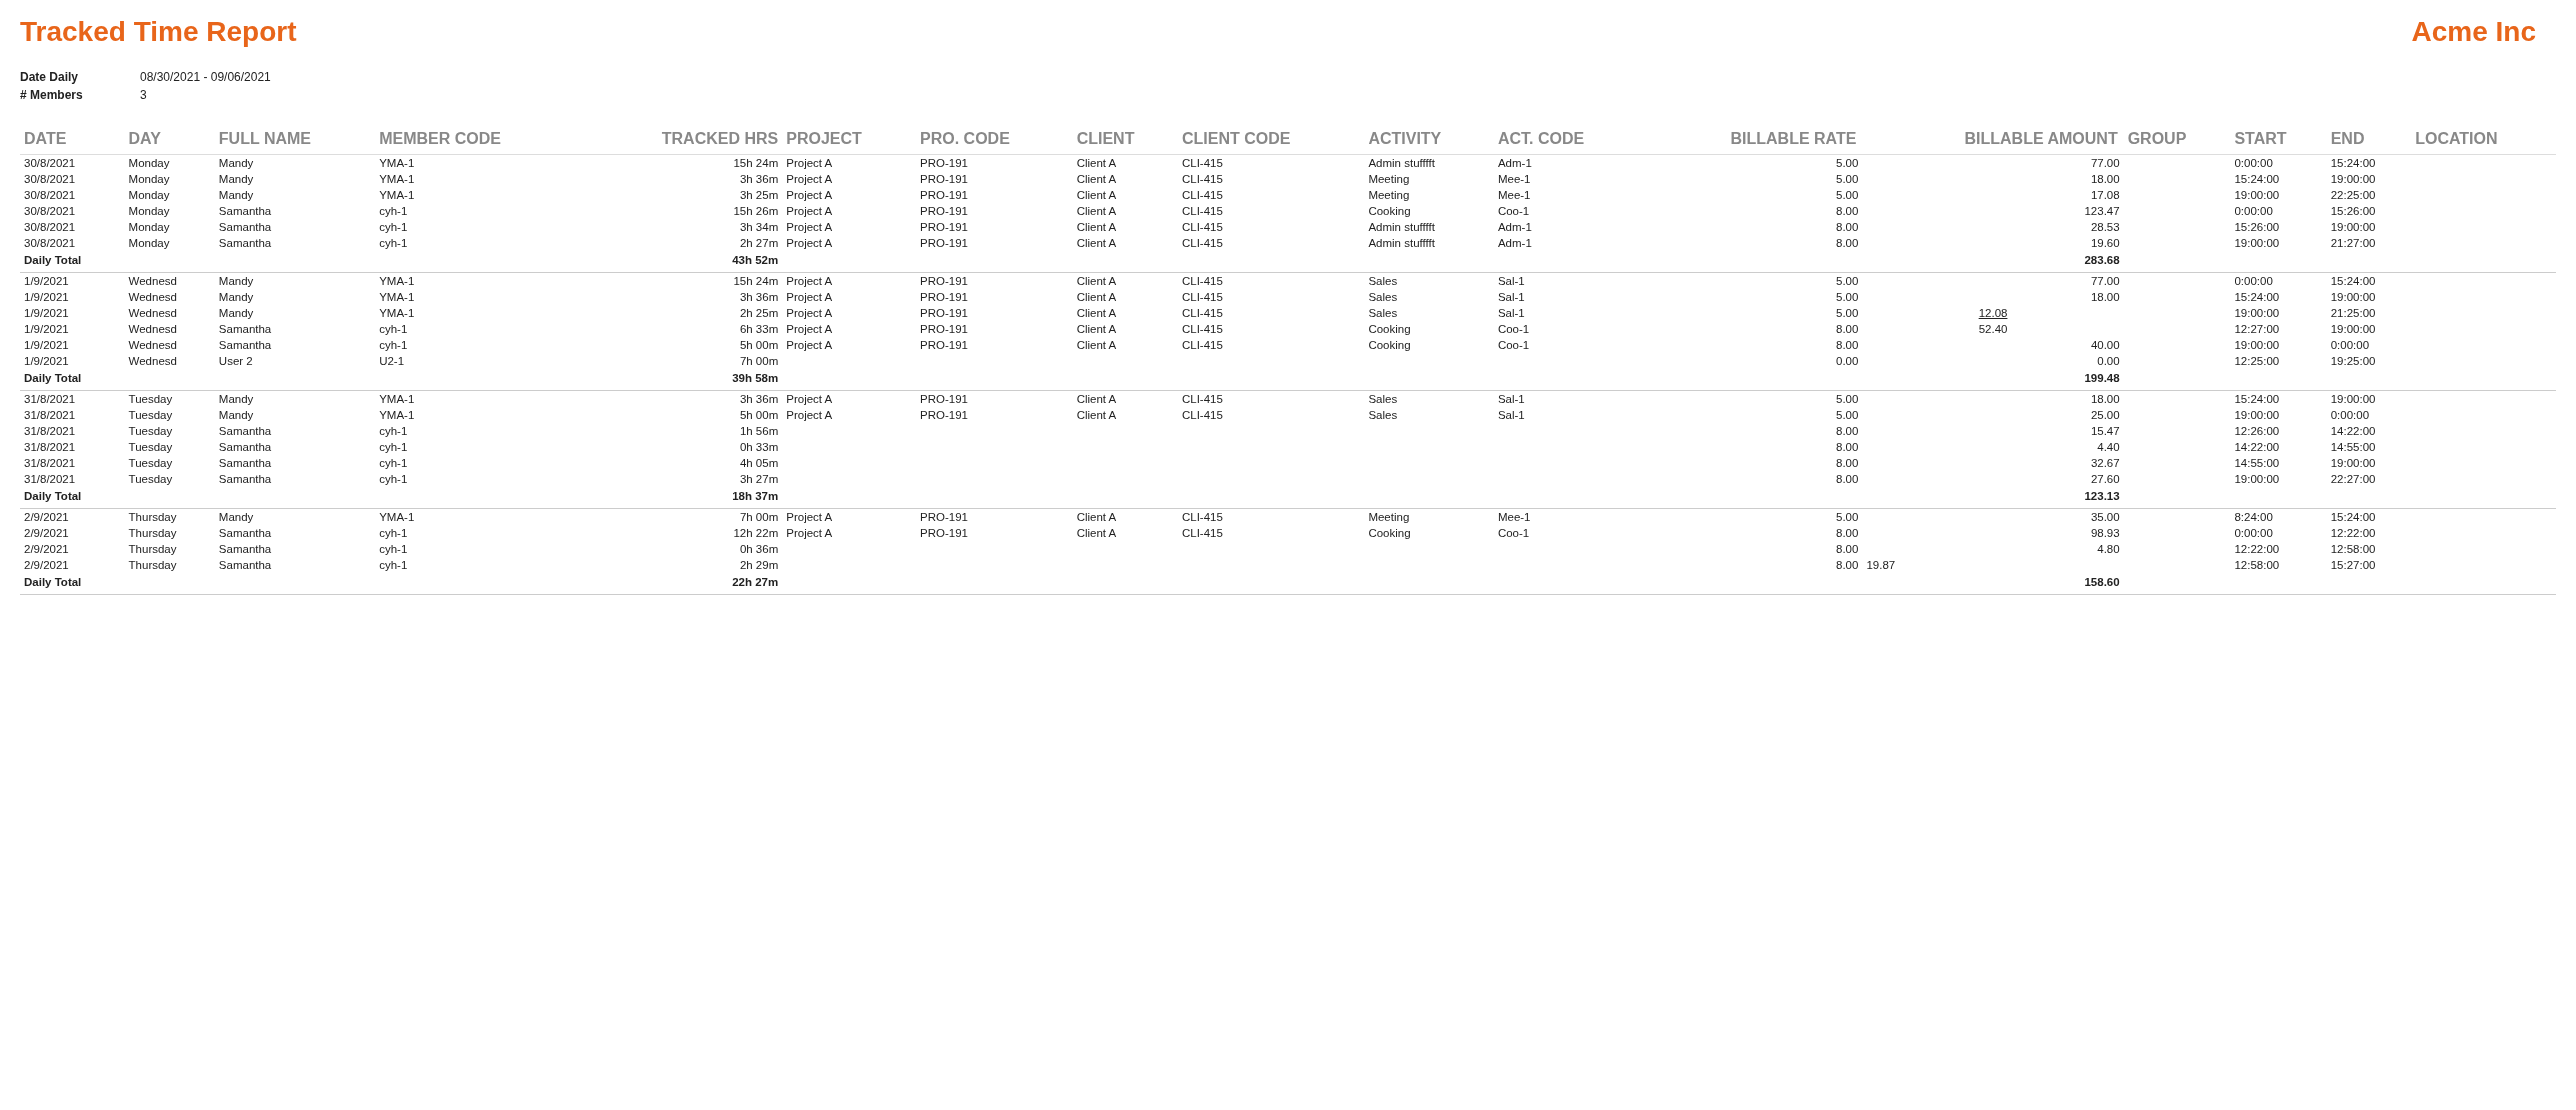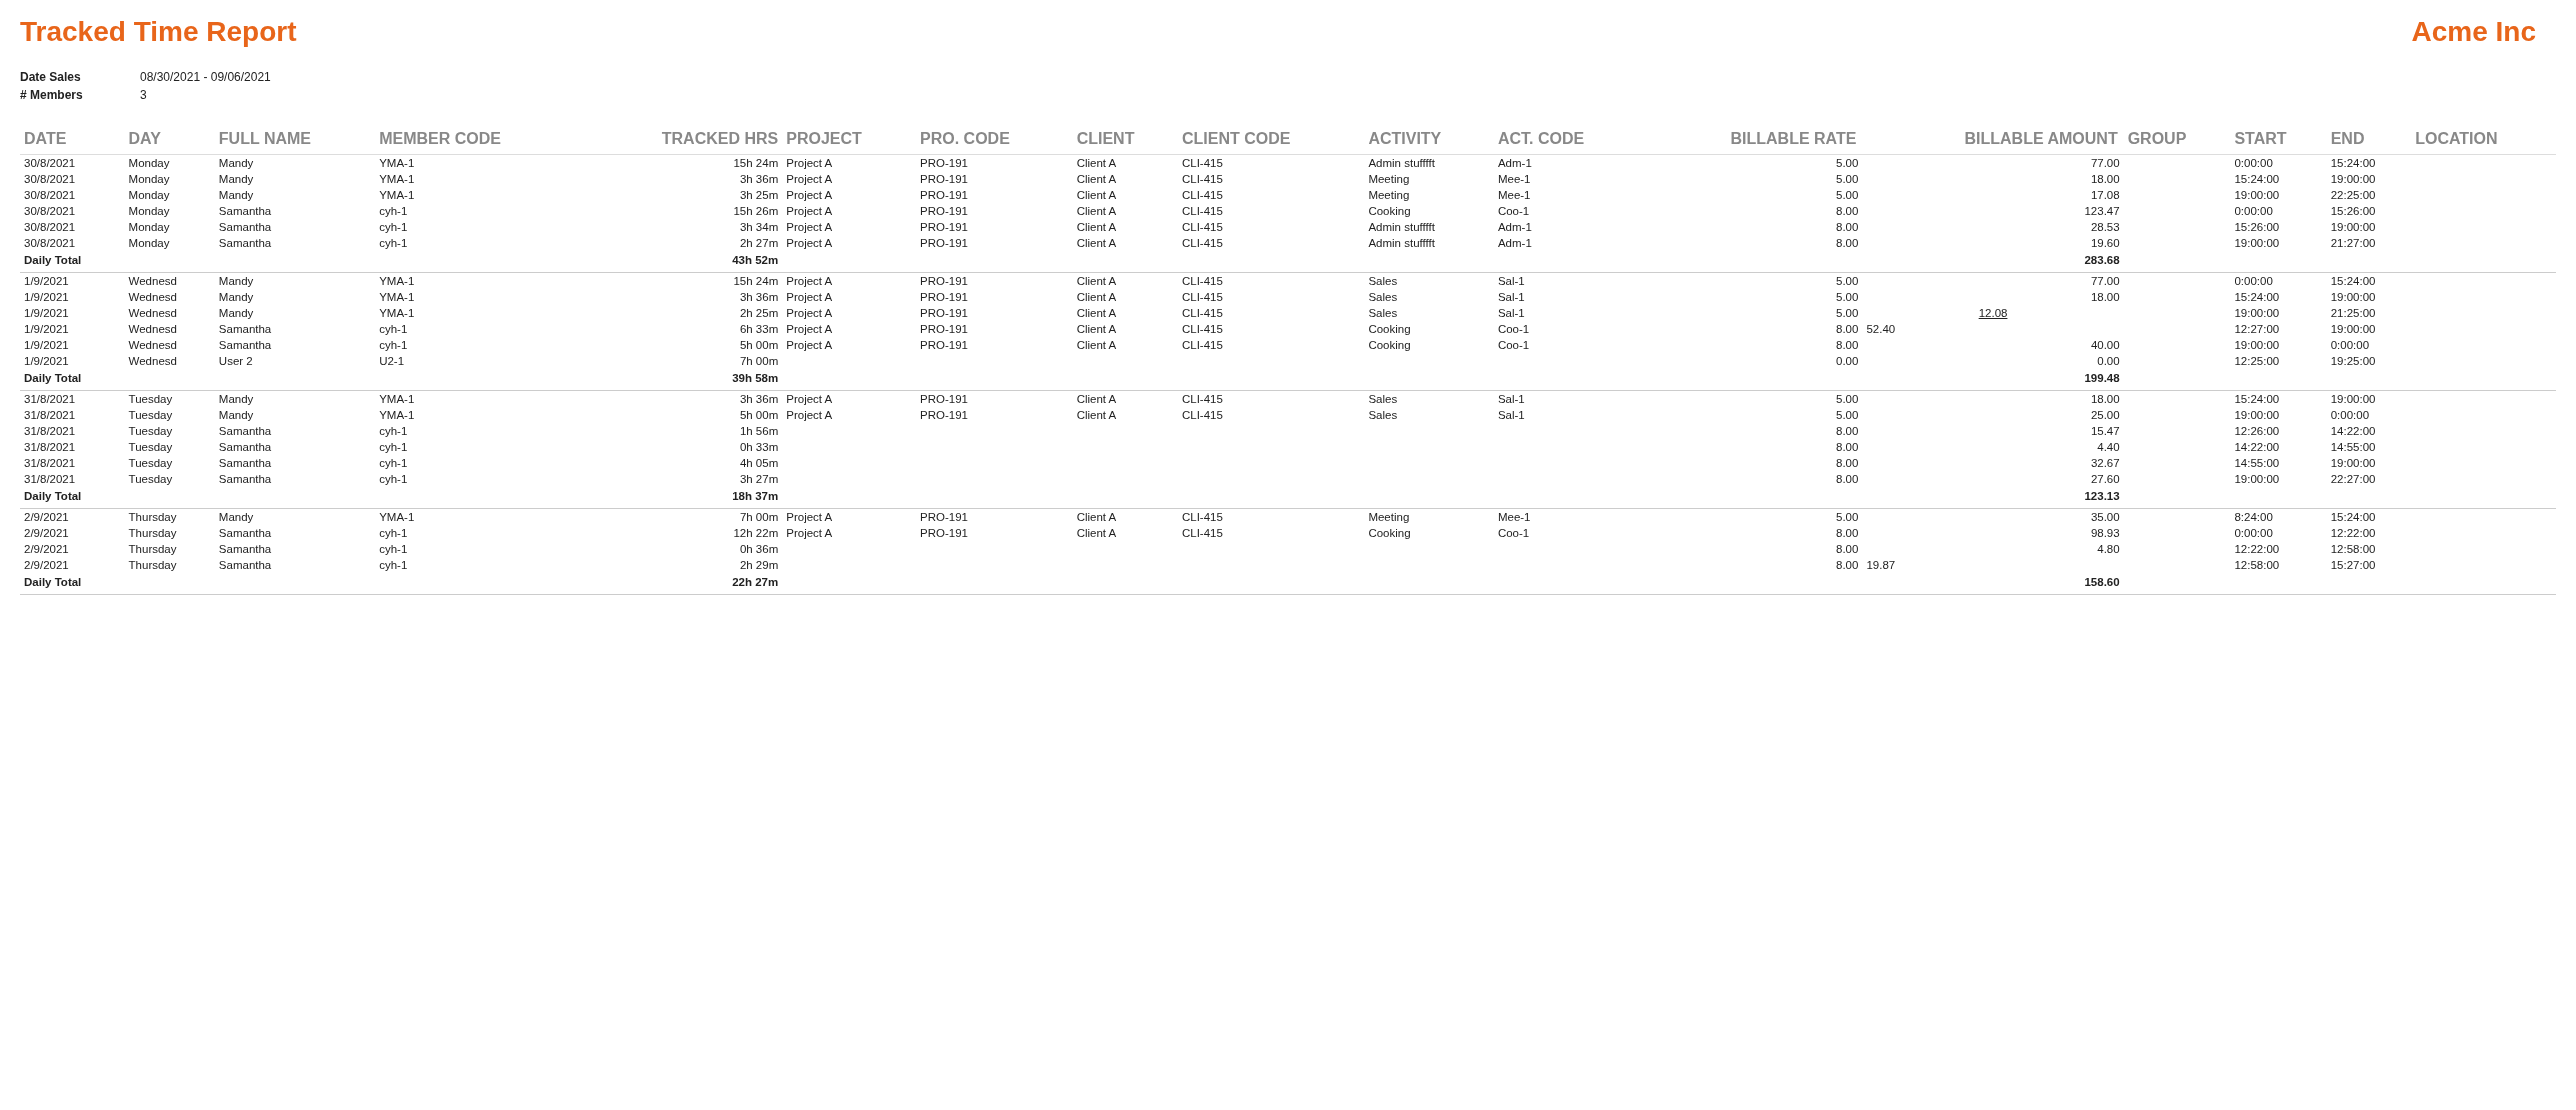--- a/index.html
+++ b/index.html
@@ -75,21 +75,21 @@
 <body>
 
 <div style="position:relative;">
   <div id="report-title">Tracked Time Report</div>
   <div id="company-name">Acme Inc</div>
 </div>
 
 <div class="spacer" style="height:10px;"></div>
 
 <div class="meta-row">
-  <span class="meta-label">Date Sales</span>
+  <span class="meta-label">Date Daily</span>
   <span class="meta-value">08/30/2021 - 09/06/2021</span>
 </div>
 <div class="meta-row">
   <span class="meta-label"># Members</span>
   <span class="meta-value">3</span>
 </div>
 
 <div class="spacer"></div>
 
 <table>
@@ -311,21 +311,21 @@
         <td>Samantha</td>
         <td>cyh-1</td>
         <td style="text-align: right;">6h 33m</td>
         <td>Project A</td>
         <td>PRO-191</td>
         <td>Client A</td>
         <td>CLI-415</td>
         <td>Cooking</td>
         <td>Coo-1</td>
         <td style="text-align: right;">8.00</td>
-        <td style="text-align: left;">52.40</td>
+        <td style="text-align: center;">52.40</td>
         <td></td>
         <td>12:27:00</td>
         <td>19:00:00</td>
         <td></td>
       </tr>
       <tr>
         <td>1/9/2021</td>
         <td>Wednesd</td>
         <td>Samantha</td>
         <td>cyh-1</td>

